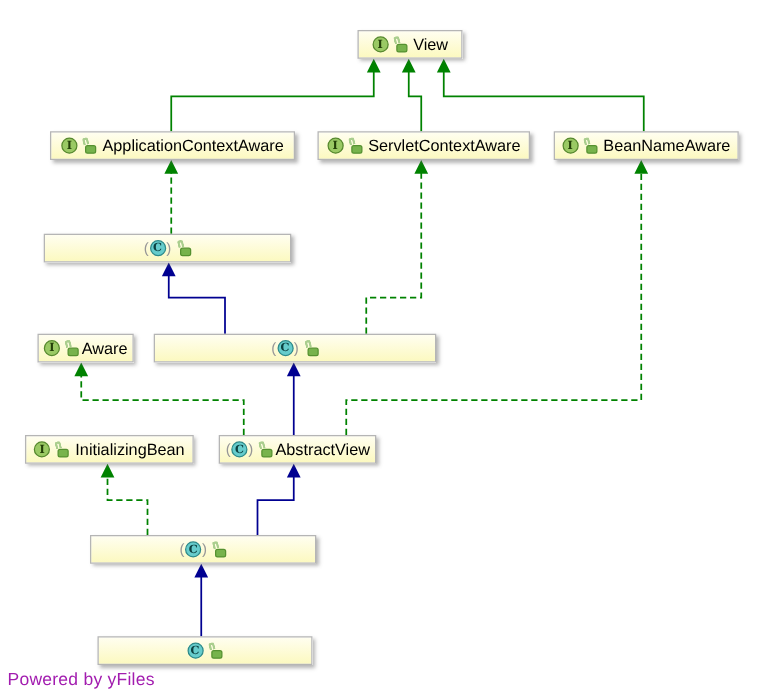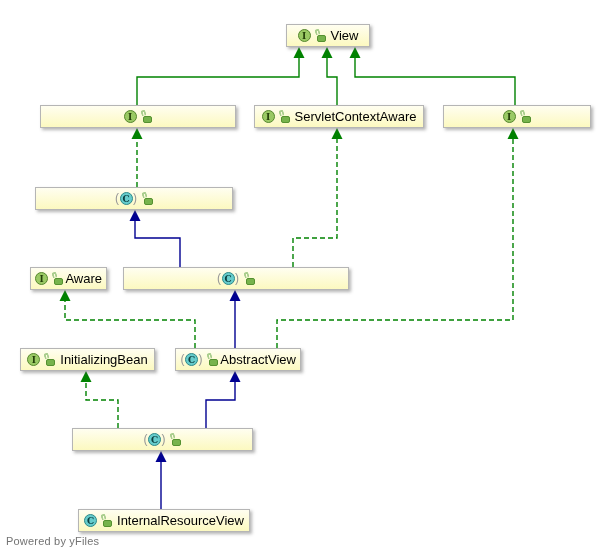--- a/index.html
+++ b/index.html
@@ -34,21 +34,21 @@
     border-radius:3px 3px 0 0; transform:rotate(-14deg);
     box-sizing:border-box;
   }
   .lock .lockbody {
     position:absolute; left:2px; bottom:0px; width:9px; height:7px;
     background:#77b34c; border:1px solid #559130; border-radius:2px;
     box-sizing:border-box;
   }
   .watermark {
     position:absolute; left:6px; top:535px;
-    font-size:11px; color:#737373; letter-spacing:0.2px;
+    font-size:14px; color:#a21caf; letter-spacing:0.2px;
   }
 </style>
 </head>
 <body>
 
 <div id="stage">
   <svg class="edges" width="608" height="557">
       <polyline points="137,105 137,77 299,77 299,56" fill="none" stroke="#008200" stroke-width="1.4"></polyline>
       <polygon points="299,47 293.5,58 304.5,58" fill="#008200"></polygon>
       <polyline points="337,105 337,77 327,77 327,56" fill="none" stroke="#008200" stroke-width="1.4"></polyline>
@@ -86,39 +86,41 @@
       <span class="label">View</span>
     </div>
     <div class="node" style="left: 40px; top: 105px; width: 196px; height: 23px;">
       <span class="badge-wrap">
         <span class="badge i">I</span>
       </span>
       <span class="lock">
         <span class="shackle"></span>
         <span class="lockbody"></span>
       </span>
+      <span class="label">ApplicationContextAware</span>
     </div>
     <div class="node" style="left: 254px; top: 105px; width: 170px; height: 23px;">
       <span class="badge-wrap">
         <span class="badge i">I</span>
       </span>
       <span class="lock">
         <span class="shackle"></span>
         <span class="lockbody"></span>
       </span>
       <span class="label">ServletContextAware</span>
     </div>
     <div class="node" style="left: 443px; top: 105px; width: 148px; height: 23px;">
       <span class="badge-wrap">
         <span class="badge i">I</span>
       </span>
       <span class="lock">
         <span class="shackle"></span>
         <span class="lockbody"></span>
       </span>
+      <span class="label">BeanNameAware</span>
     </div>
     <div class="node" style="left: 35px; top: 187px; width: 198px; height: 23px;">
       <span class="badge-wrap">
         <span class="paren">(</span>
         <span class="badge c">C</span>
         <span class="paren">)</span>
       </span>
       <span class="lock">
         <span class="shackle"></span>
         <span class="lockbody"></span>
@@ -179,15 +181,14 @@
       </span>
     </div>
     <div class="node" style="left: 78px; top: 509px; width: 172px; height: 23px;">
       <span class="badge-wrap">
         <span class="badge c">C</span>
       </span>
       <span class="lock">
         <span class="shackle"></span>
         <span class="lockbody"></span>
       </span>
-      <span class="label">InternalResourceView</span>
     </div>
   </div>
 
 </body></html>

